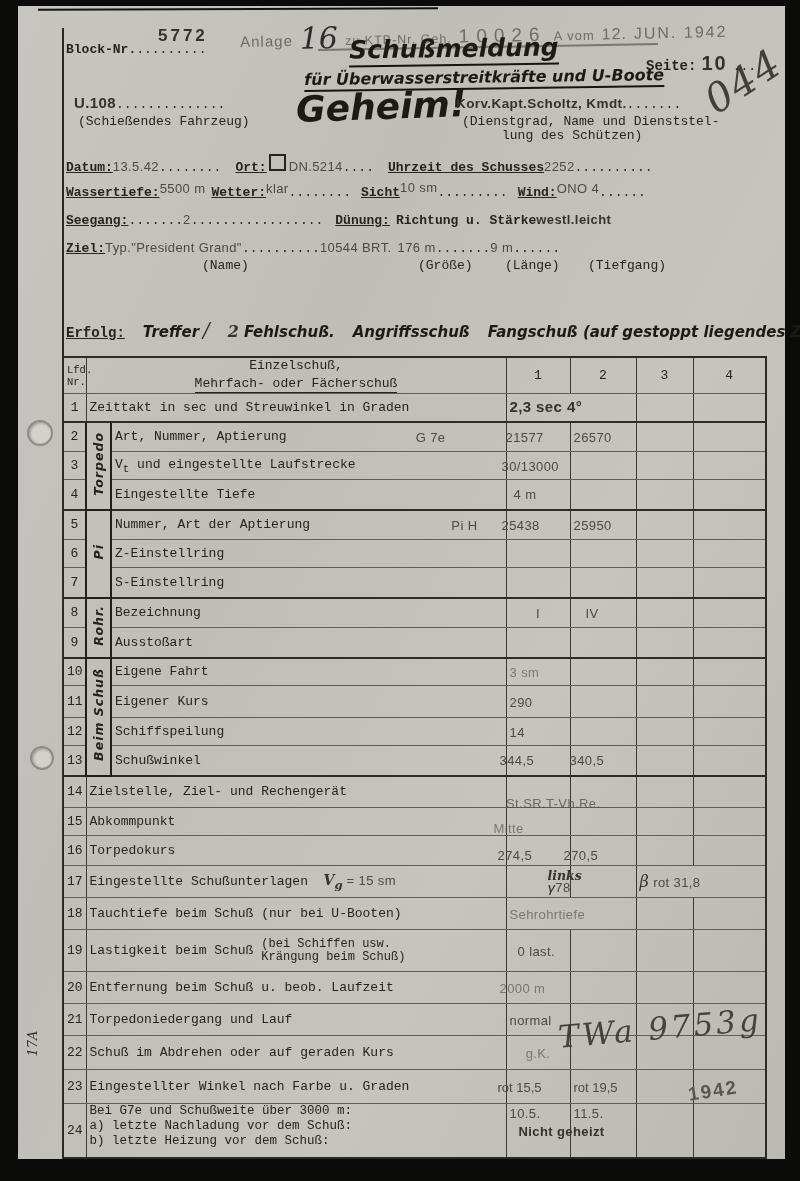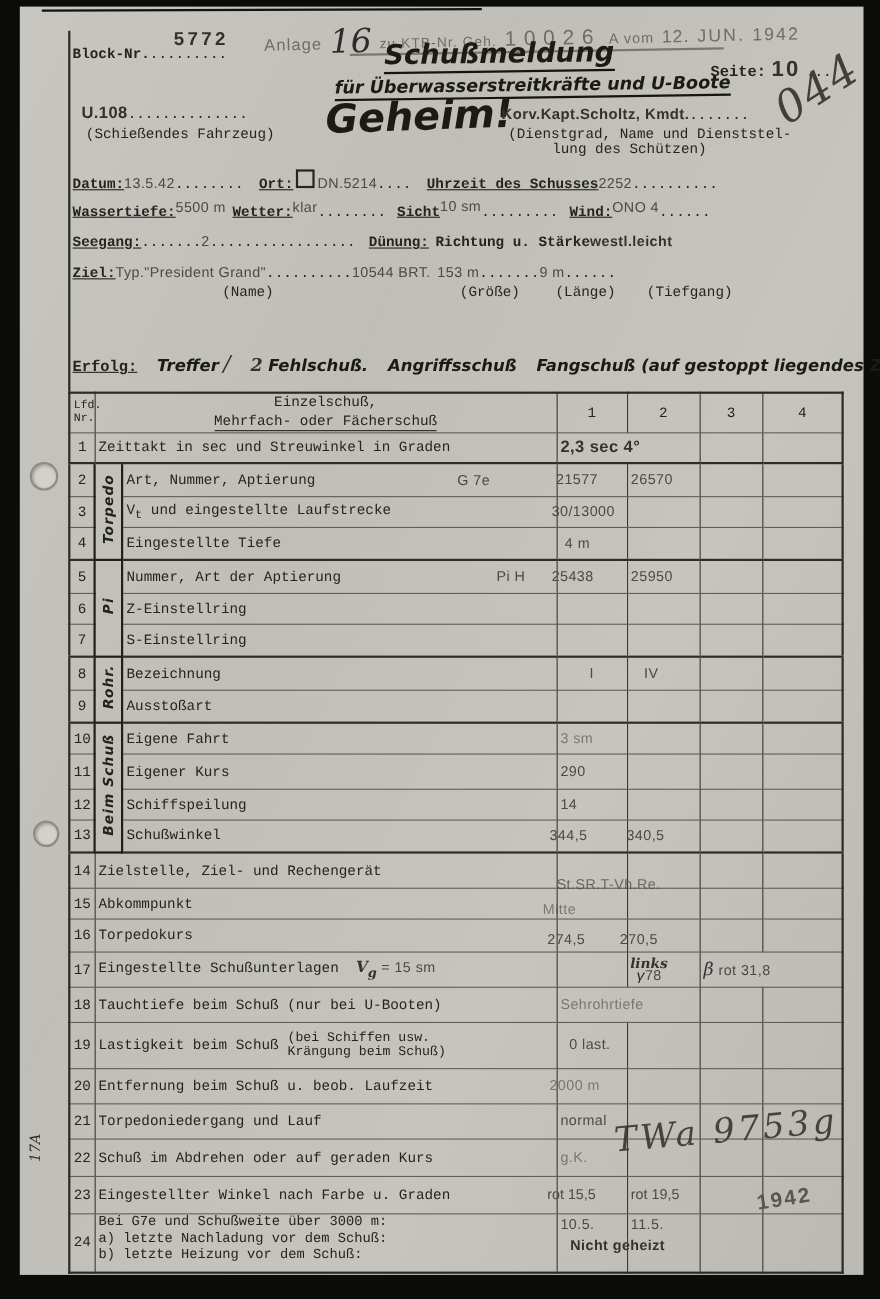--- a/index.html
+++ b/index.html
@@ -135,21 +135,21 @@
     <span class="pl plb">Richtung u. Stärke</span>
     <span class="tv tvb">westl.leicht</span>
   </div>
 
   <div class="pos flexb" style="left:48px;top:234px">
     <span class="pl plb plu">Ziel:</span>
     <span class="tv">Typ."President Grand"</span>
     <span class="pl">..........</span>
     <span class="tv">10544 BRT.</span>
     <span style="width:6px"></span>
-    <span class="tv">153 m</span>
+    <span class="tv">176 m</span>
     <span class="pl">.......</span>
     <span class="tv">9 m</span>
     <span class="pl">......</span>
   </div>
   <div class="pos pl" style="left:184px;top:252px">(Name)</div>
   <div class="pos pl" style="left:400px;top:252px">(Größe)</div>
   <div class="pos pl" style="left:487px;top:252px">(Länge)</div>
   <div class="pos pl" style="left:570px;top:252px">(Tiefgang)</div>
 
 
@@ -337,21 +337,21 @@
       <td class="val"><span class="tv" style="margin-left:-10px;position:relative;top:4px">270,5</span></td>
       <td class="val"></td>
       <td class="val"></td>
     </tr>
 
     <tr style="height:32px">
       <td class="nr pl">17</td>
       <td class="desc pl rel" colspan="2"><span>Eingestellte Schußunterlagen</span>&nbsp;&nbsp;<span class="hand" style="font-size:14px;font-weight:700"><span>V</span><sub>g</sub></span><span class="tv"> = 15 sm</span></td>
       <td class="val"></td>
       <td class="val">
-              <div style="margin-left:-26px;line-height:11px;text-align:center;white-space:nowrap"><span class="hand" style="font-size:12.5px;font-weight:700">links</span><br><i class="pl">γ</i><span class="tv">78</span></div>
+              <div style="margin-left:-26px;line-height:11px;text-align:left;white-space:nowrap"><span class="hand" style="font-size:12.5px;font-weight:700">links</span><br><i class="pl">γ</i><span class="tv">78</span></div>
             </td>
       <td class="val" colspan="2"><i class="hand" style="font-size:16px">β</i> <span class="tv">rot 31,8</span></td>
     </tr>
 
     <tr style="height:32px">
       <td class="nr pl">18</td>
       <td class="desc pl" colspan="2">Tauchtiefe beim Schuß (nur bei U-Booten)</td>
       <td class="val" colspan="2"><span class="tv fade">Sehrohrtiefe</span></td>
       <td class="val"></td>
       <td class="val"></td>
@@ -385,21 +385,21 @@
       <td class="desc pl" colspan="2">Torpedoniedergang und Lauf</td>
       <td class="val"><span class="tv">normal</span></td>
       <td class="val"></td>
       <td class="val"></td>
       <td class="val"></td>
     </tr>
 
     <tr style="height:34px">
       <td class="nr pl">22</td>
       <td class="desc pl" colspan="2">Schuß im Abdrehen oder auf geraden Kurs</td>
-      <td class="val" style=""><span class="tv fade">g.K.</span></td>
+      <td class="val" style="text-align:center"><span class="tv fade">g.K.</span></td>
       <td class="val"></td>
       <td class="val"></td>
       <td class="val"></td>
     </tr>
 
     <tr style="height:34px">
       <td class="nr pl">23</td>
       <td class="desc pl" colspan="2">Eingestellter Winkel nach Farbe u. Graden</td>
       <td class="val"><span class="tv" style="margin-left:-12px;letter-spacing:0">rot 15,5</span></td>
       <td class="val"><span class="tv" style="letter-spacing:0">rot 19,5</span></td>

